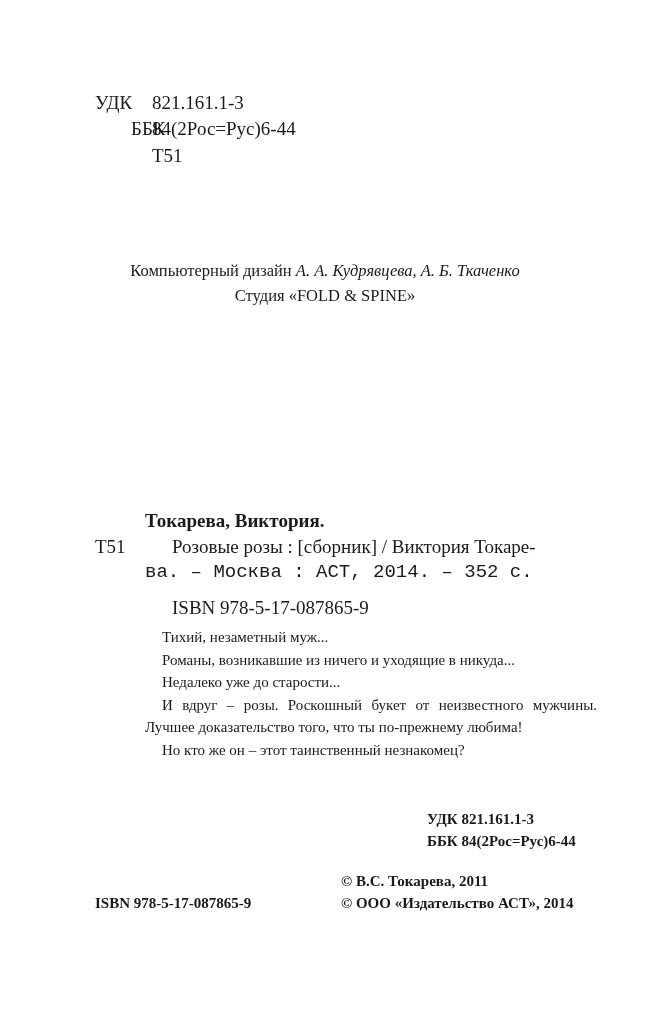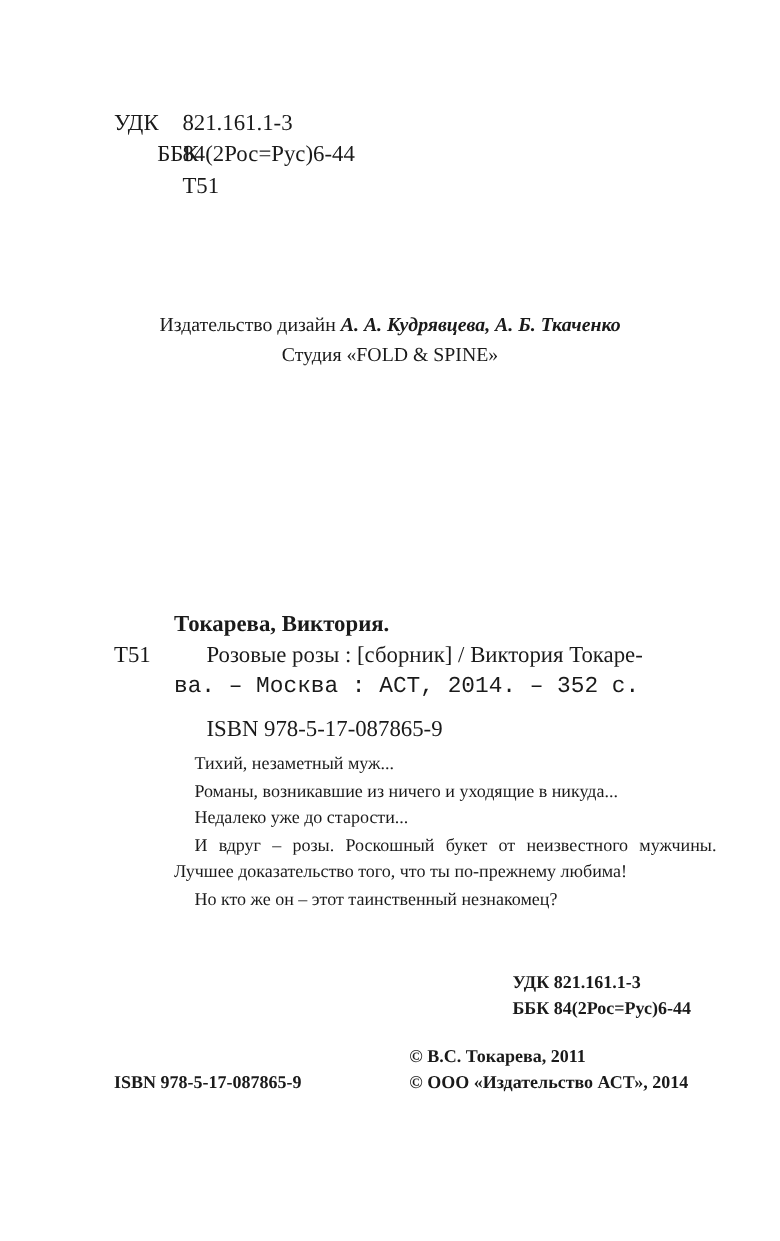--- a/index.html
+++ b/index.html
@@ -6,41 +6,41 @@
   body {
     width: 650px; height: 1034px; position: relative; overflow: hidden;
     font-family: "Liberation Serif", "DejaVu Serif", serif;
     color: #1a1a1a;
   }
   .abs { position: absolute; white-space: nowrap; }
   .top-codes { font-size: 19px; line-height: 25px; }
   .top-codes .lbl { position: absolute; left: 95px; }
   .top-codes .val { position: absolute; left: 152px; }
   .credits { font-size: 16.5px; line-height: 25px; left: 0; width: 650px; text-align: center; }
-  .credits i { font-style: italic; font-weight: bold; }
+  .credits i { font-style: italic; }
   .biblio { font-size: 19px; line-height: 25px; }
   .biblio .bold { font-weight: bold; }
   .annot { font-size: 15px; line-height: 22.5px; left: 145px; width: 452px; }
   .annot p { margin: 0; text-indent: 17px; white-space: normal; text-align: justify; }
   .annot p.nj { text-align: left; }
   .footer { font-weight: bold; font-size: 15px; line-height: 22px; }
 </style>
 </head>
 <body>
 
 <div class="top-codes">
   <span class="abs lbl" style="top:90px;">УДК</span>
   <span class="abs val" style="top:90px;">821.161.1-3</span>
   <span class="abs lbl" style="top:116px;margin-left:36px;">ББК</span>
   <span class="abs val" style="top:116px;">84(2Рос=Рус)6-44</span>
   <span class="abs val" style="top:143px;">Т51</span>
 </div>
 
 <div class="abs credits" style="top:258px;">
-  <span>Издательство дизайн </span><i>А. А. Кудрявцева, А. Б. Ткаченко</i>
+  <span>Компьютерный дизайн </span><i>А. А. Кудрявцева, А. Б. Ткаченко</i>
 </div>
 <div class="abs credits" style="top:283px;">Студия «FOLD &amp; SPINE»</div>
 
 <div class="biblio">
   <span class="abs bold" style="left:145px; top:508px;">Токарева, Виктория.</span>
   <span class="abs" style="left:95px; top:534px;">Т51</span>
   <span class="abs" style="left:172px; top:534px;">Розовые розы : [сборник] / Виктория Токаре-</span>
   <span class="abs" style="left:145px; top:560px;font-family:Liberation Mono, monospace;">ва. – Москва : АСТ, 2014. – 352 с.</span>
   <span class="abs" style="left:172px; top:595px;">ISBN 978-5-17-087865-9</span>
 </div>

